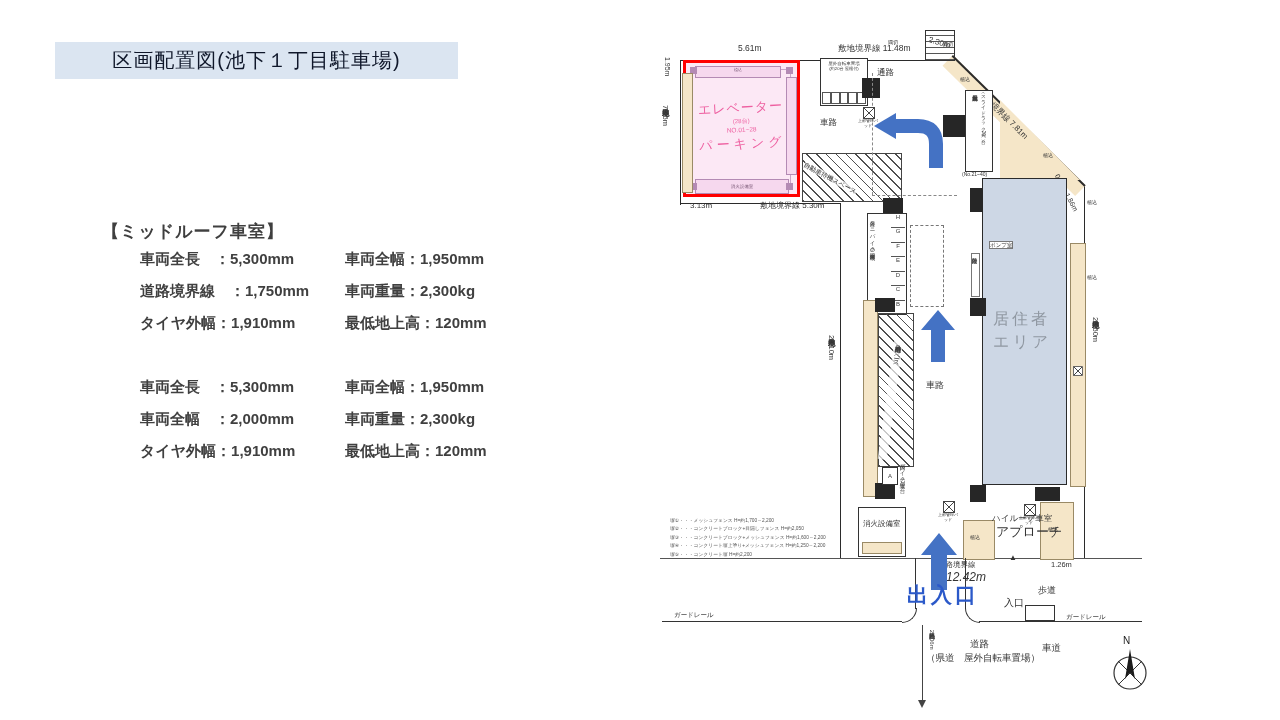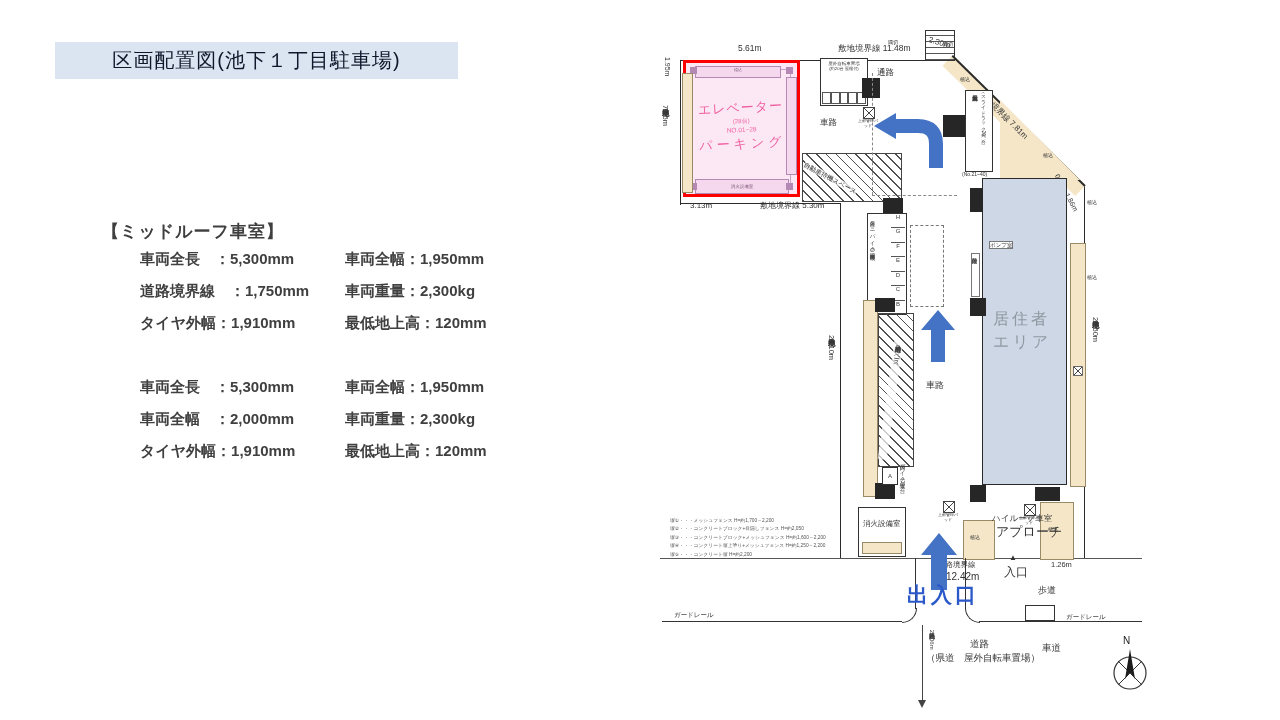--- a/index.html
+++ b/index.html
@@ -194,23 +194,23 @@
     <div class="lbl tiny" style="left:427px;top:260px;">植込</div>
 
     <div class="thin" style="left:0;top:543px;width:482px;"></div>
     <div class="beige" style="left:303px;top:505px;width:30px;height:38px;"></div>
     <div class="lbl tiny" style="left:310px;top:520px;">植込</div>
     <div class="beige" style="left:380px;top:487px;width:32px;height:56px;"></div>
     <div class="lbl tiny" style="left:388px;top:512px;">植込</div>
     <div class="lbl" style="left:332px;top:499px;font-size:8.5px;">ハイルーフ車室</div>
     <div class="lbl" style="left:336px;top:510px;font-size:13px;">アプローチ</div>
     <div class="lbl" style="left:278px;top:546px;font-size:7.5px;">道路境界線</div>
-    <div class="lbl" style="left:286px;top:556px;font-size:10px;">12.42m</div>
+    <div class="lbl" style="left:286px;top:556px;font-size:12px;font-style:italic;">12.42m</div>
     <div class="lbl" style="left:349px;top:539px;font-size:8px;">▲</div>
-    <div class="lbl" style="left:344px;top:551px;font-size:12px;">入口</div>
+    <div class="lbl" style="left:344px;top:582px;font-size:10px;">入口</div>
     <div class="lbl" style="left:391px;top:546px;font-size:7.5px;">1.26m</div>
 
     <div class="thin" style="left:2px;top:606px;width:240px;border-color:#333;"></div>
     <div class="thin" style="left:319px;top:606px;width:163px;border-color:#333;"></div>
     <div class="abs" style="left:255px;top:543px;width:0;height:51px;border-left:1px solid #333;"></div>
     <div class="abs" style="left:305px;top:543px;width:0;height:51px;border-left:1px solid #333;"></div>
     <div class="abs" style="left:242px;top:593px;width:14px;height:14px;border-right:1px solid #333;border-bottom:1px solid #333;border-bottom-right-radius:100%;"></div>
     <div class="abs" style="left:305px;top:593px;width:14px;height:14px;border-left:1px solid #333;border-bottom:1px solid #333;border-bottom-left-radius:100%;"></div>
 
     <div class="lbl" style="left:378px;top:571px;font-size:9px;">歩道</div>

